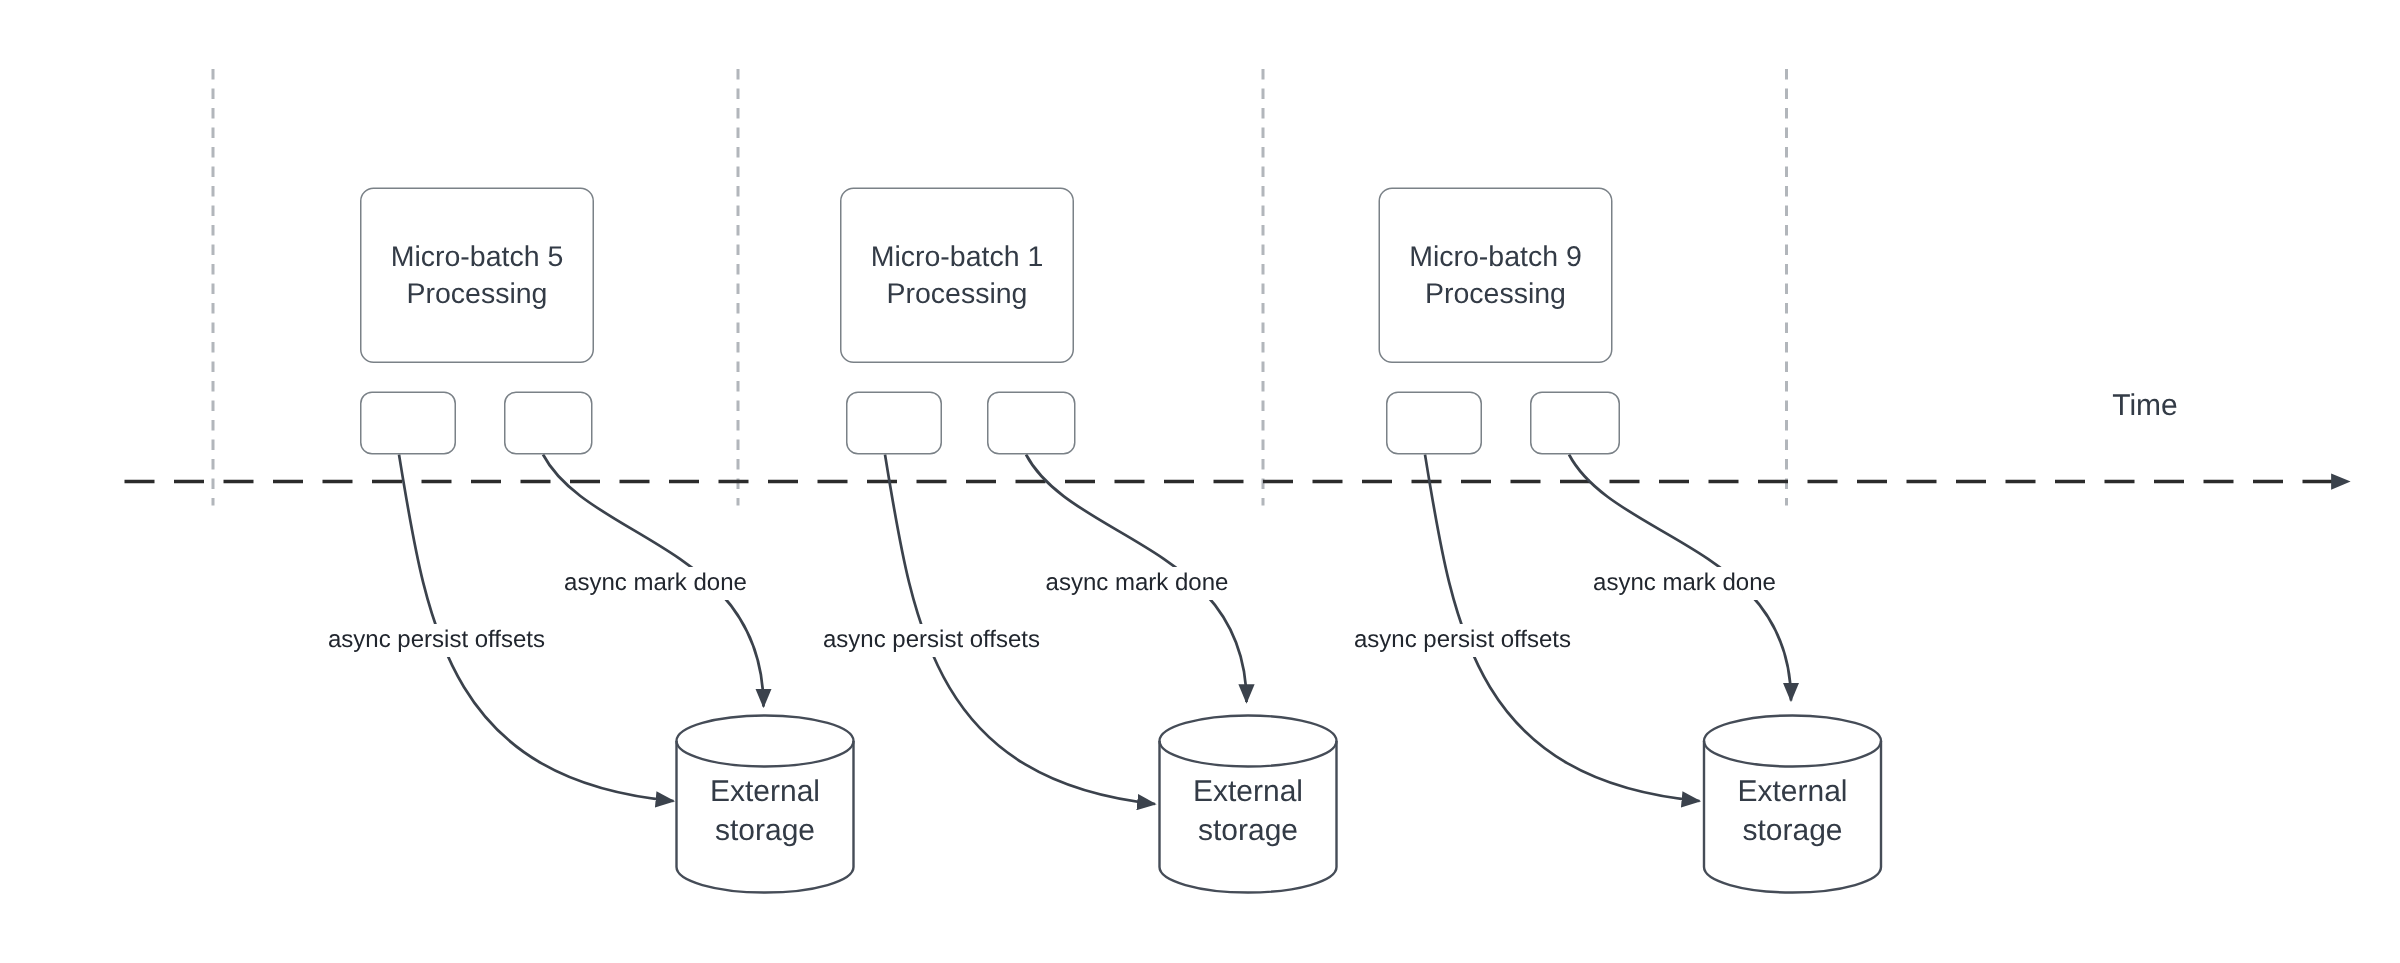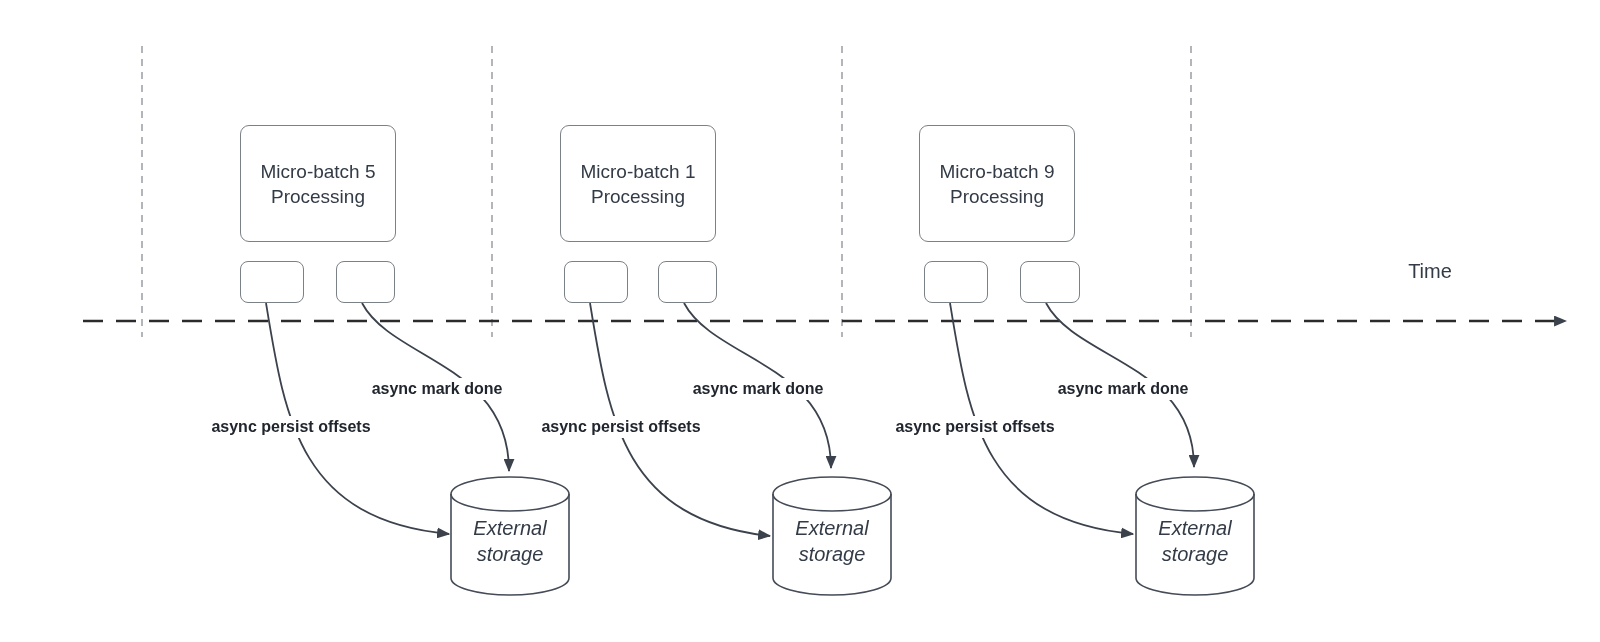--- a/index.html
+++ b/index.html
@@ -71,29 +71,28 @@
   }
   .storage-label {
     position: absolute;
     top: 515px;
     width: 118px;
     text-align: center;
     font-size: 20px;
     line-height: 26px;
     color: var(--box_text, #3a414b);
     white-space: pre-line;
-    font-style: italic;
   }
   .edge-label {
     position: absolute;
     transform: translate(-50%, -50%);
     background: #ffffff;
     padding: 2px 3px;
     font-size: 16px;
-    font-weight: bold;
+    font-weight: normal;
     color: var(--edge_label_text, #21262e);
     white-space: nowrap;
   }
   .time-label {
     position: absolute;
     transform: translate(-50%, -50%);
     font-size: 20px;
     color: var(--box_text, #2f3845);
     white-space: nowrap;
     margin-left: 44px;

